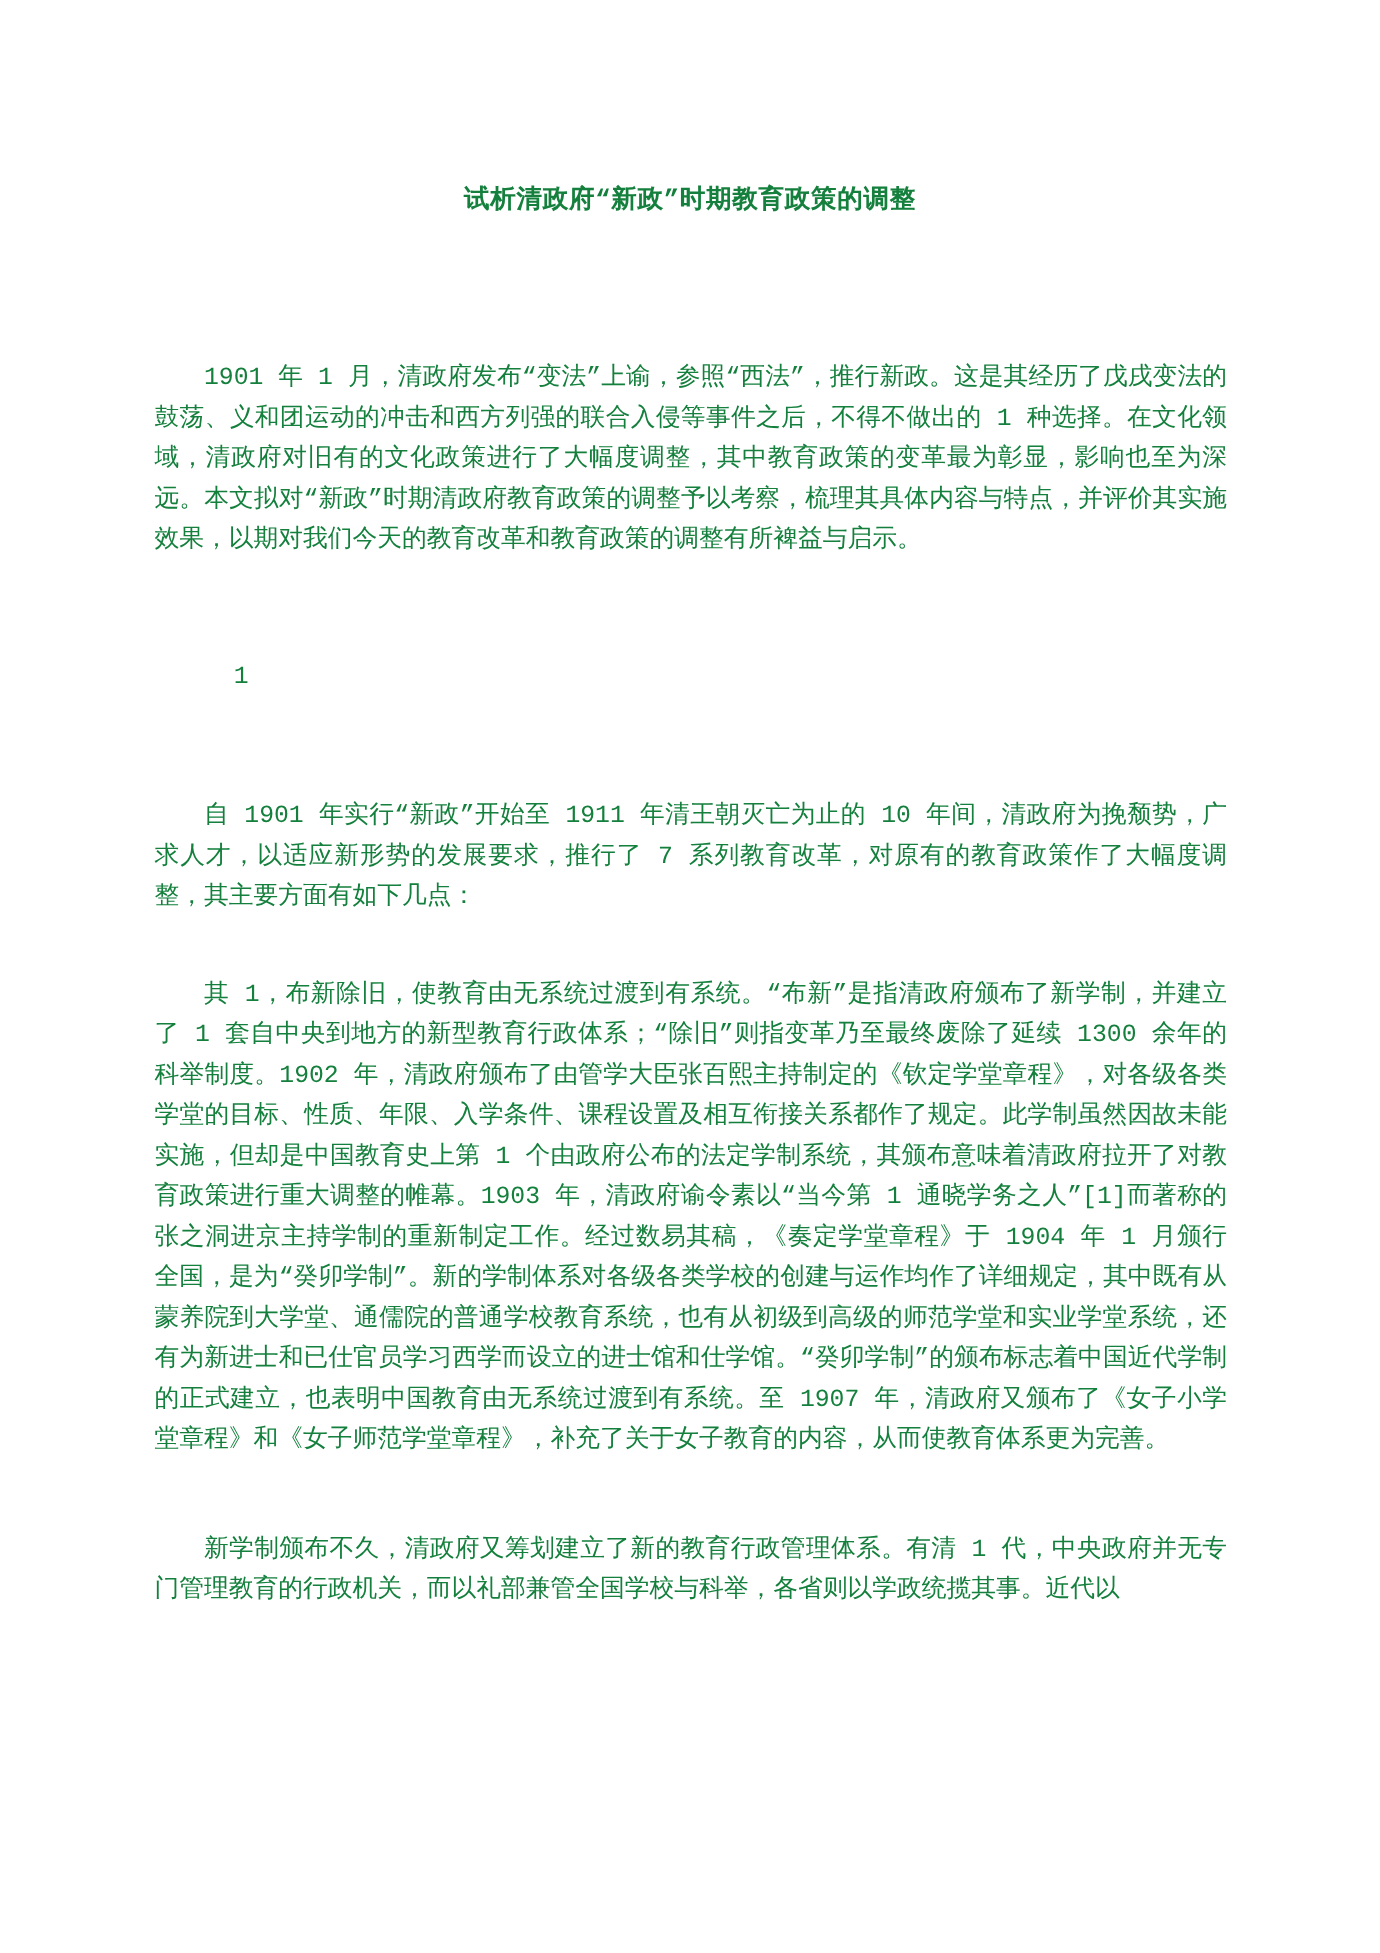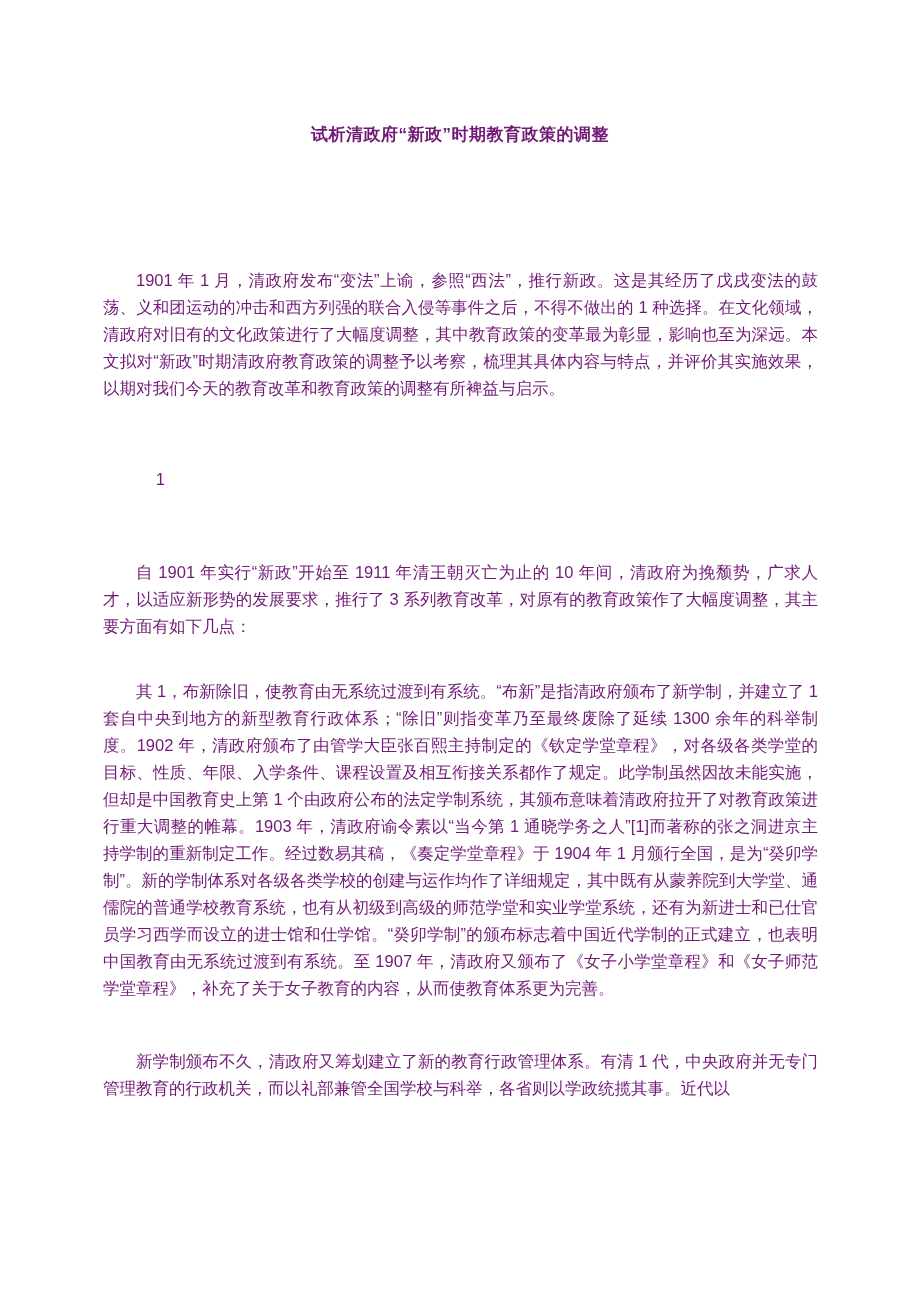--- a/index.html
+++ b/index.html
@@ -6,22 +6,22 @@
     margin: 0;
     padding: 0;
     background: #ffffff;
   }
   .page {
     position: relative;
     width: 920px;
     height: 1302px;
     background: #ffffff;
     overflow: hidden;
-    font-family: Liberation Sans, sans-serif;
-    color: #701a75;
+    font-family: Liberation Mono, monospace;
+    color: #15803d;
   }
   .doc-title {
     padding-top: 112px;
     text-align: center;
     font-size: 17px;
     font-weight: bold;
     line-height: 24px;
     letter-spacing: 0.5px;
   }
   .content {
@@ -30,21 +30,21 @@
     font-size: 16.5px;
     line-height: 27px;
     text-align: justify;
     text-justify: inter-ideograph;
   }
   .para {
     margin: 0;
     text-indent: 2em;
     word-break: break-all;
   }
-  .para-1 { margin-top: 120px; }
+  .para-1 { margin-top: 91px; }
   .section-number {
     margin: 0;
     margin-top: 64px;
     text-indent: 3.2em;
     text-align: left;
   }
   .para-2 { margin-top: 66px; }
   .para-3 { margin-top: 38px; }
   .para-4 { margin-top: 46px; }
 </style>
@@ -52,19 +52,19 @@
 <body>
 
 <div class="page">
   <h1 class="doc-title">试析清政府“新政”时期教育政策的调整</h1>
 
   <div class="content">
     <p class="para para-1">1901 年 1 月，清政府发布“变法”上谕，参照“西法”，推行新政。这是其经历了戊戌变法的鼓荡、义和团运动的冲击和西方列强的联合入侵等事件之后，不得不做出的 1 种选择。在文化领域，清政府对旧有的文化政策进行了大幅度调整，其中教育政策的变革最为彰显，影响也至为深远。本文拟对“新政”时期清政府教育政策的调整予以考察，梳理其具体内容与特点，并评价其实施效果，以期对我们今天的教育改革和教育政策的调整有所裨益与启示。</p>
 
     <p class="section-number">1</p>
 
-    <p class="para para-2">自 1901 年实行“新政”开始至 1911 年清王朝灭亡为止的 10 年间，清政府为挽颓势，广求人才，以适应新形势的发展要求，推行了 3 系列教育改革，对原有的教育政策作了大幅度调整，其主要方面有如下几点：</p>
+    <p class="para para-2">自 1901 年实行“新政”开始至 1911 年清王朝灭亡为止的 10 年间，清政府为挽颓势，广求人才，以适应新形势的发展要求，推行了 7 系列教育改革，对原有的教育政策作了大幅度调整，其主要方面有如下几点：</p>
 
     <p class="para para-3">其 1，布新除旧，使教育由无系统过渡到有系统。“布新”是指清政府颁布了新学制，并建立了 1 套自中央到地方的新型教育行政体系；“除旧”则指变革乃至最终废除了延续 1300 余年的科举制度。1902 年，清政府颁布了由管学大臣张百熙主持制定的《钦定学堂章程》，对各级各类学堂的目标、性质、年限、入学条件、课程设置及相互衔接关系都作了规定。此学制虽然因故未能实施，但却是中国教育史上第 1 个由政府公布的法定学制系统，其颁布意味着清政府拉开了对教育政策进行重大调整的帷幕。1903 年，清政府谕令素以“当今第 1 通晓学务之人”[1]而著称的张之洞进京主持学制的重新制定工作。经过数易其稿，《奏定学堂章程》于 1904 年 1 月颁行全国，是为“癸卯学制”。新的学制体系对各级各类学校的创建与运作均作了详细规定，其中既有从蒙养院到大学堂、通儒院的普通学校教育系统，也有从初级到高级的师范学堂和实业学堂系统，还有为新进士和已仕官员学习西学而设立的进士馆和仕学馆。“癸卯学制”的颁布标志着中国近代学制的正式建立，也表明中国教育由无系统过渡到有系统。至 1907 年，清政府又颁布了《女子小学堂章程》和《女子师范学堂章程》，补充了关于女子教育的内容，从而使教育体系更为完善。</p>
 
     <p class="para para-4">新学制颁布不久，清政府又筹划建立了新的教育行政管理体系。有清 1 代，中央政府并无专门管理教育的行政机关，而以礼部兼管全国学校与科举，各省则以学政统揽其事。近代以</p>
   </div>
 </div>
 
 </body></html>

